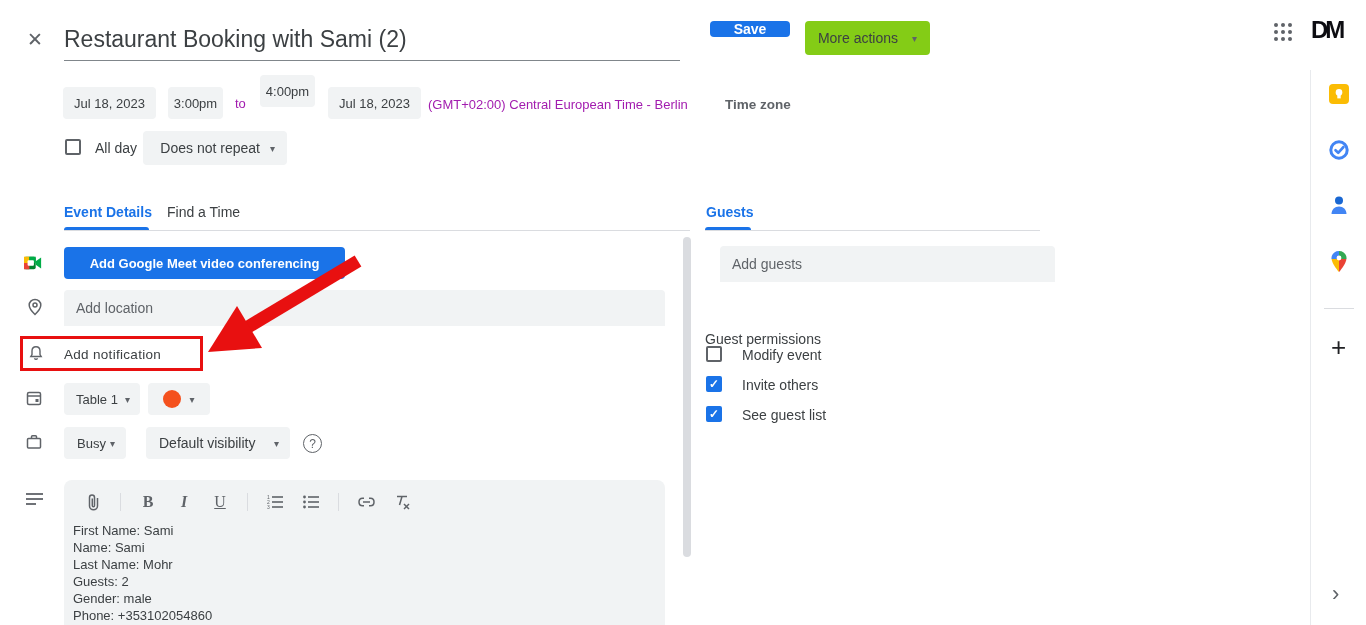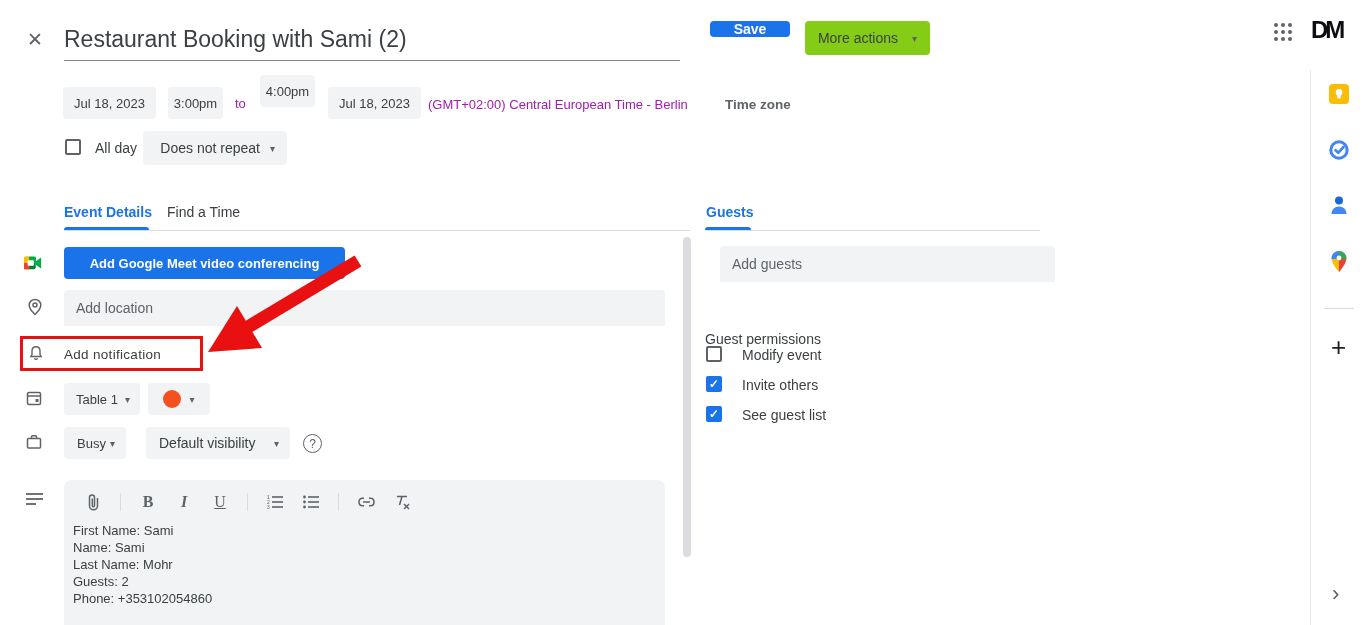--- a/index.html
+++ b/index.html
@@ -243,20 +243,21 @@
           <line x1="10" y1="9" x2="15" y2="14"></line>
           <line x1="15" y1="9" x2="10" y2="14"></line>
         </svg>
       </span>
     </div>
     <div class="desc-lines">
       <div>First Name: Sami</div>
       <div>Name: Sami</div>
       <div>Last Name: Mohr</div>
       <div>Guests: 2</div>
+      <div>Gender: male</div>
       <div>Phone: +353102054860</div>
     </div>
   </div>
 
   <div class="scroll-thumb" style="left:683px; top:237px; width:8px; height:320px;"></div>
 
   <span class="tab active" style="left:706px; top:204px;">Guests</span>
   <div class="tab-underline" style="left:705px; top:227px; width:46px;"></div>
   <div class="hdivider" style="left:705px; top:230px; width:335px;"></div>
 

